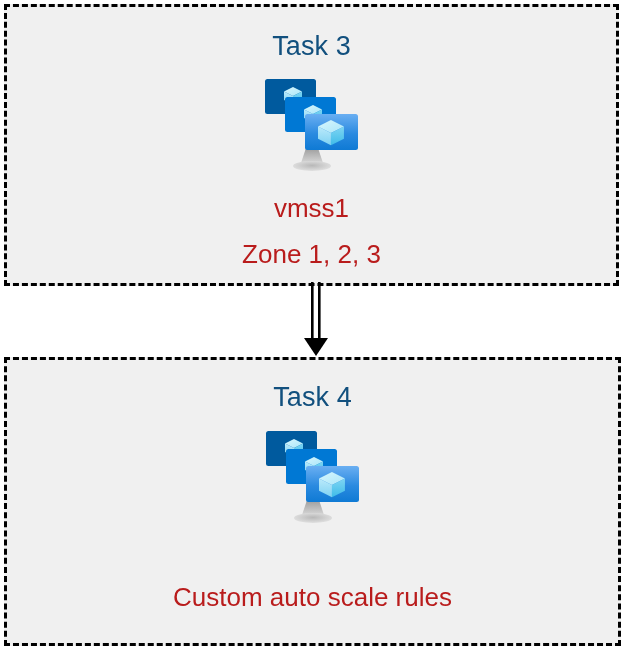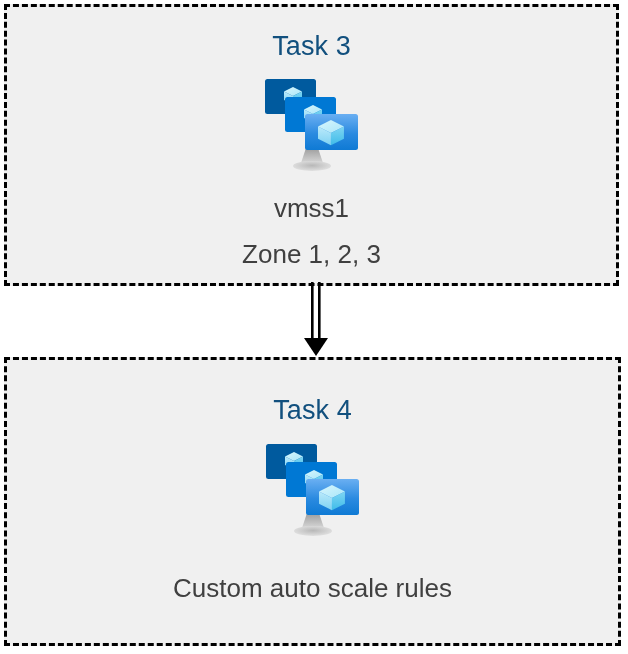--- a/index.html
+++ b/index.html
@@ -36,50 +36,50 @@
     top: 4px;
     width: 615px;
     height: 282px;
     padding-top: 26px;
   }
   .task-box--bottom {
     left: 4px;
     top: 357px;
     width: 617px;
     height: 289px;
-    padding-top: 37px;
+    padding-top: 24px;
   }
 
   .task-title {
     color: #12507e;
     font-size: 27px;
     font-weight: 400;
     line-height: 1;
     letter-spacing: 0.1px;
     white-space: nowrap;
   }
 
   
   .vmss-icon {
     display: block;
   }
   .icon-slot-top   { margin-top: 17px; }
   .icon-slot-bottom{ margin-top: 18px; }
 
   
   .caption {
-    color: #404040;
+    color: #b91c1c;
     font-size: 26px;
     font-weight: 400;
     line-height: 1.23;
     text-align: center;
     white-space: nowrap;
   }
   .caption-block-top    { margin-top: 15px; }
-  .caption-block-bottom { margin-top: 30px; }
+  .caption-block-bottom { margin-top: 52px; }
   .caption-line + .caption-line { margin-top: 14px; }
 
   
   .connector {
     position: absolute;
     left: 296px;
     top: 282px;
     width: 40px;
     height: 76px;
   }

